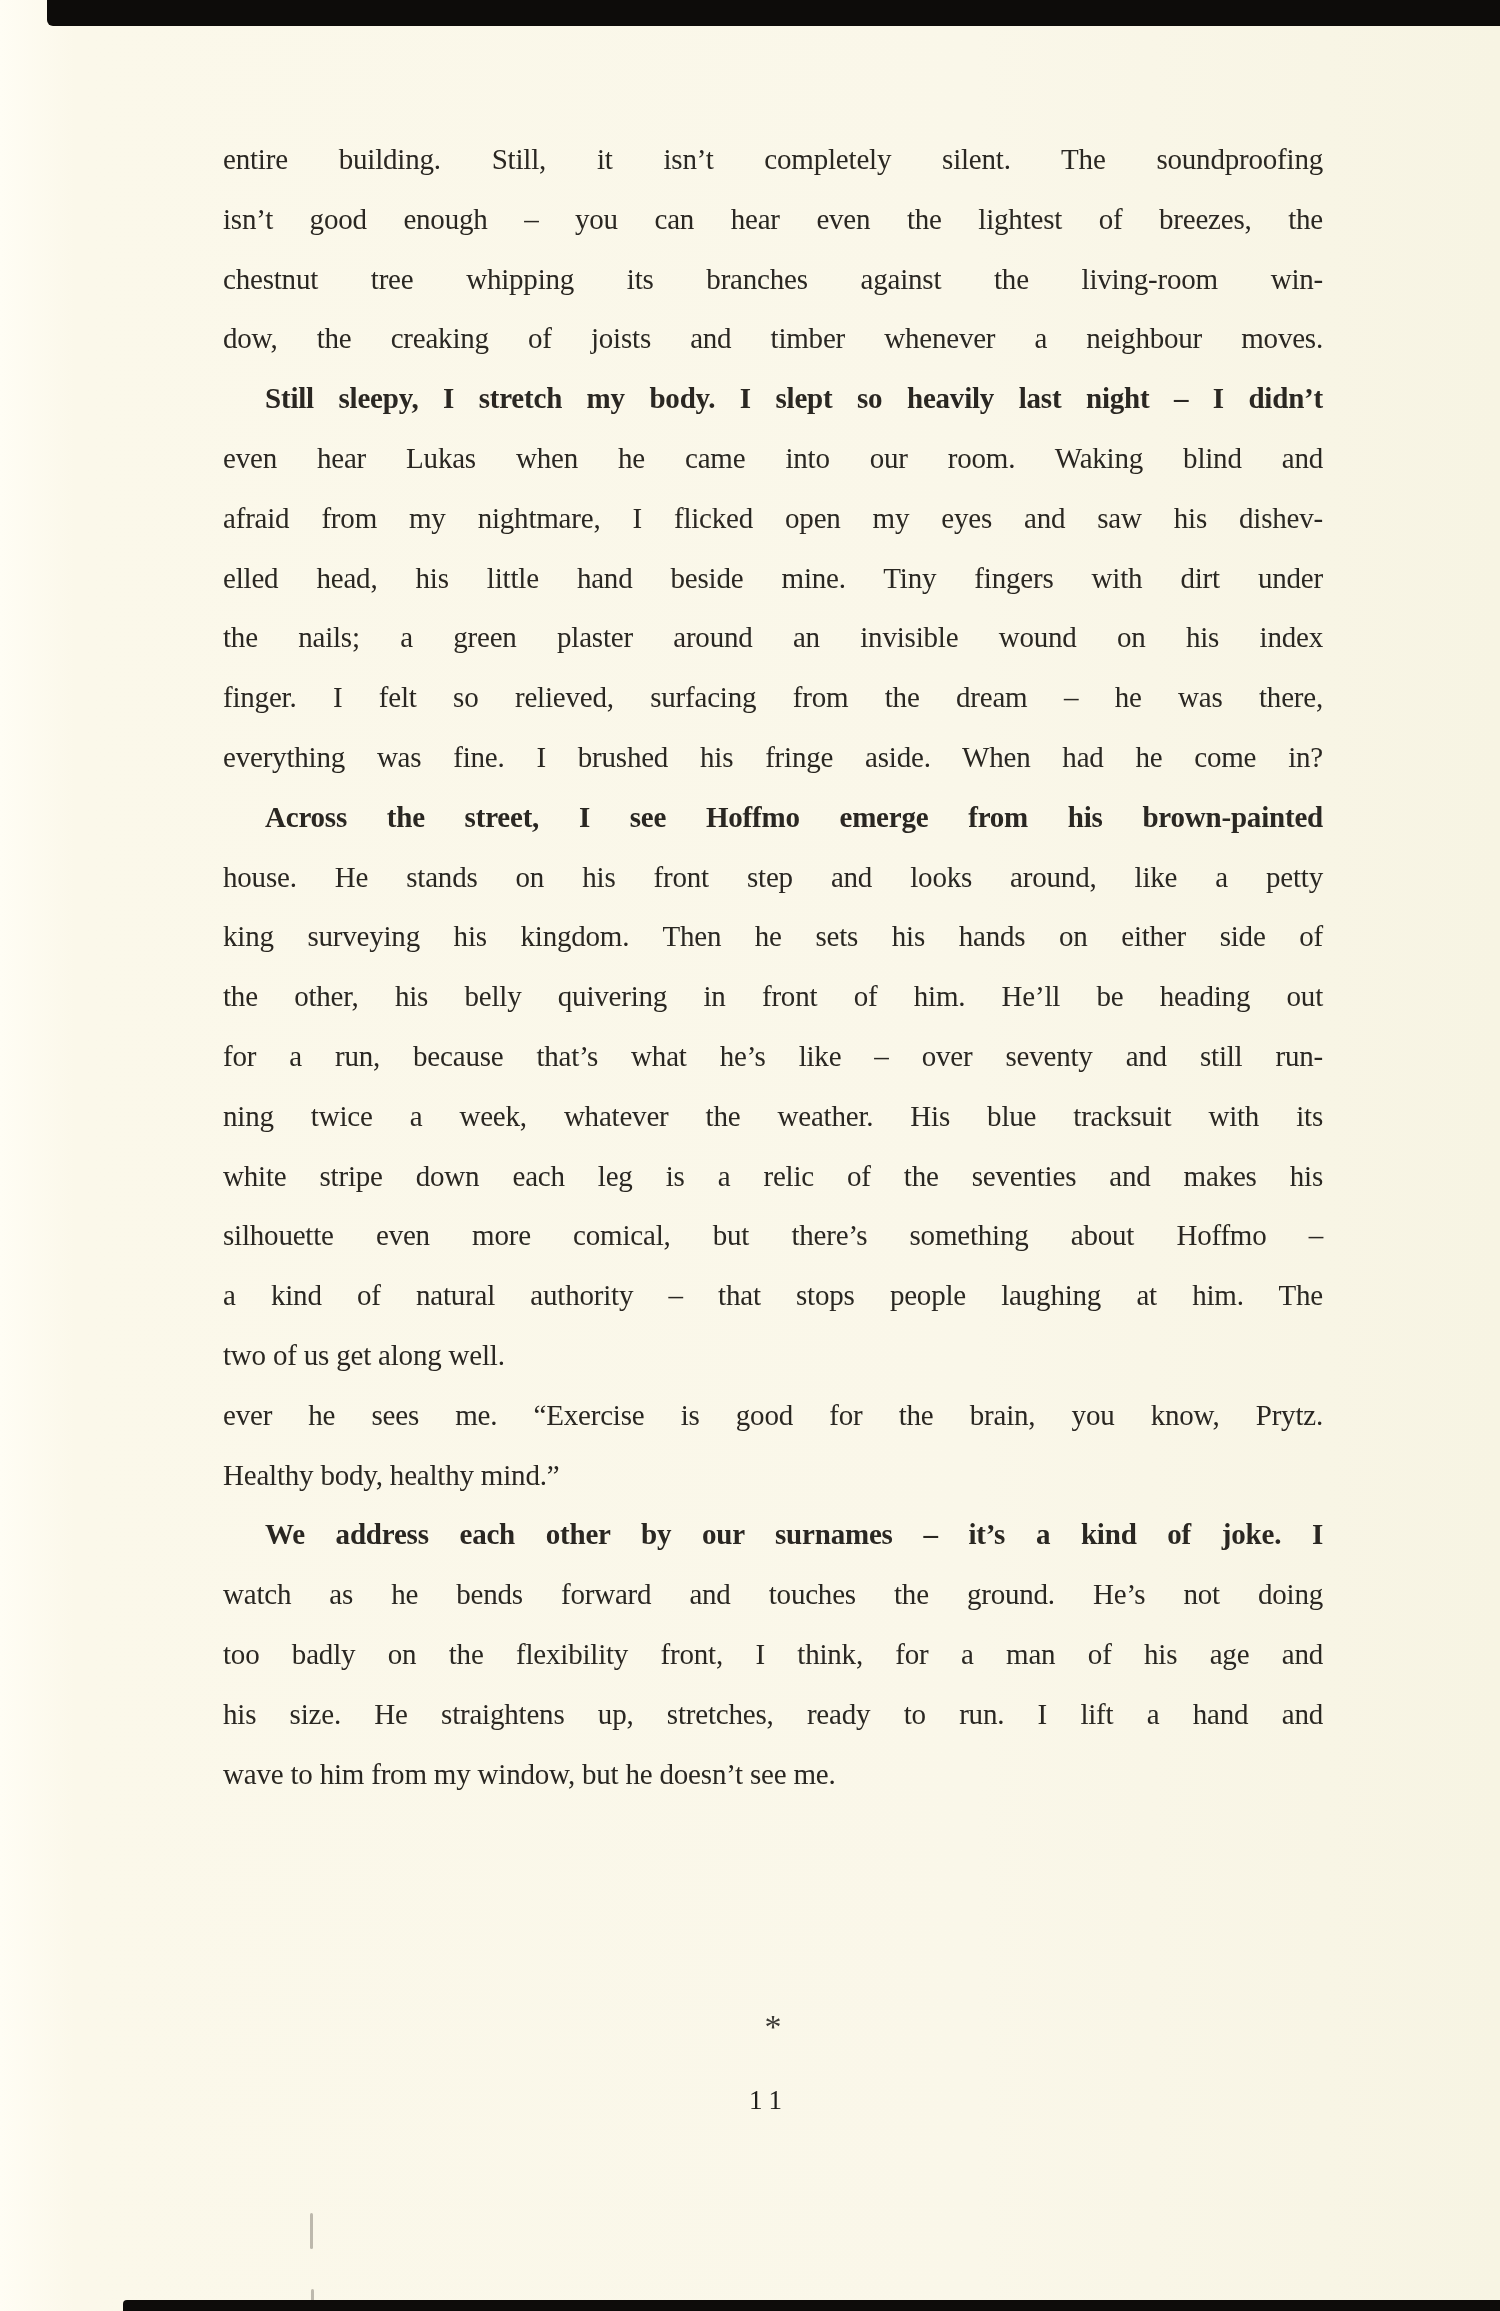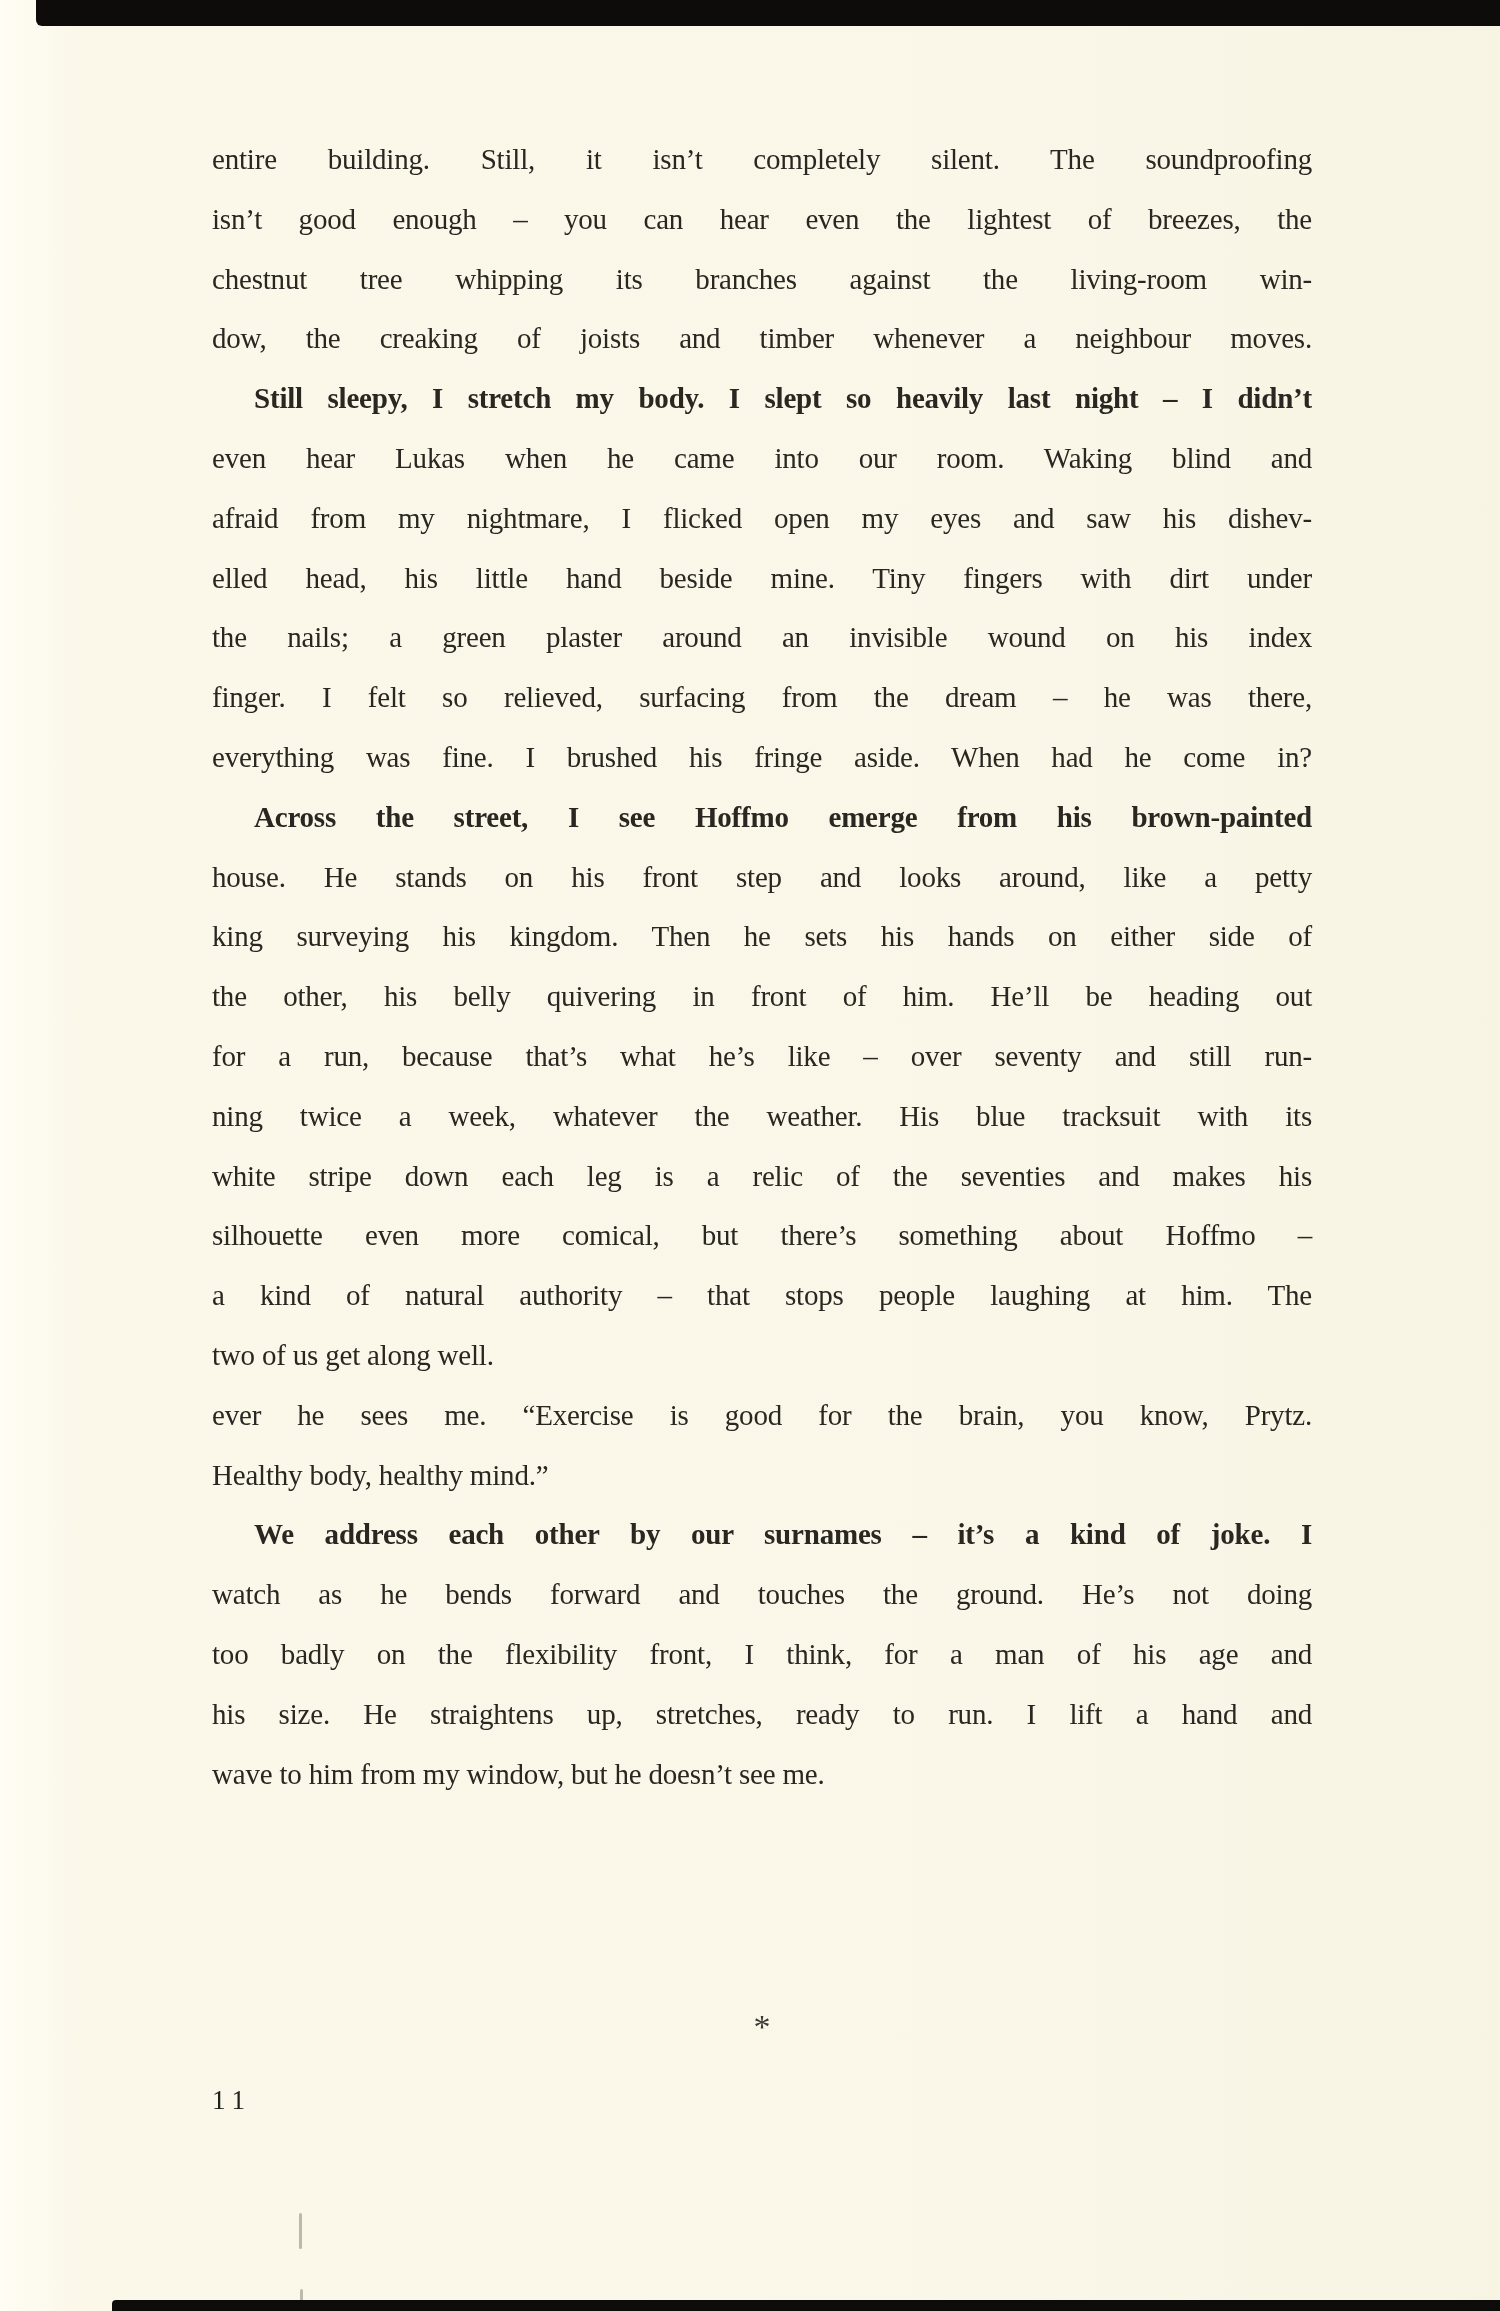--- a/index.html
+++ b/index.html
@@ -10,20 +10,21 @@
     width: 1500px;
     height: 2311px;
     position: relative;
     overflow: hidden;
     background: linear-gradient(90deg, #fffdf4 0%, #fbf8ea 5%, #faf7e9 65%, #f7f4e3 100%);
     font-family: "Liberation Serif", "DejaVu Serif", serif;
   }
   .page {
     position: absolute;
     inset: 0;
+    margin-left: 11px;
   }
   
   .band {
     position: absolute;
     background: #0d0c0a;
   }
   .band-top {
     left: 36px;
     top: 0;
     right: 0;
@@ -73,21 +74,21 @@
     font-size: 34px;
     color: #3c3a36;
   }
   .page-number {
     position: absolute;
     left: 212px;
     width: 1092px;
     top: 2080px;
     height: 40px;
     line-height: 40px;
-    text-align: left;
+    text-align: center;
     font-size: 27px;
     letter-spacing: 7px;
     color: #201f1c;
   }
   
   .tick {
     position: absolute;
     width: 3px;
     background: #8a857a;
     opacity: 0.55;

